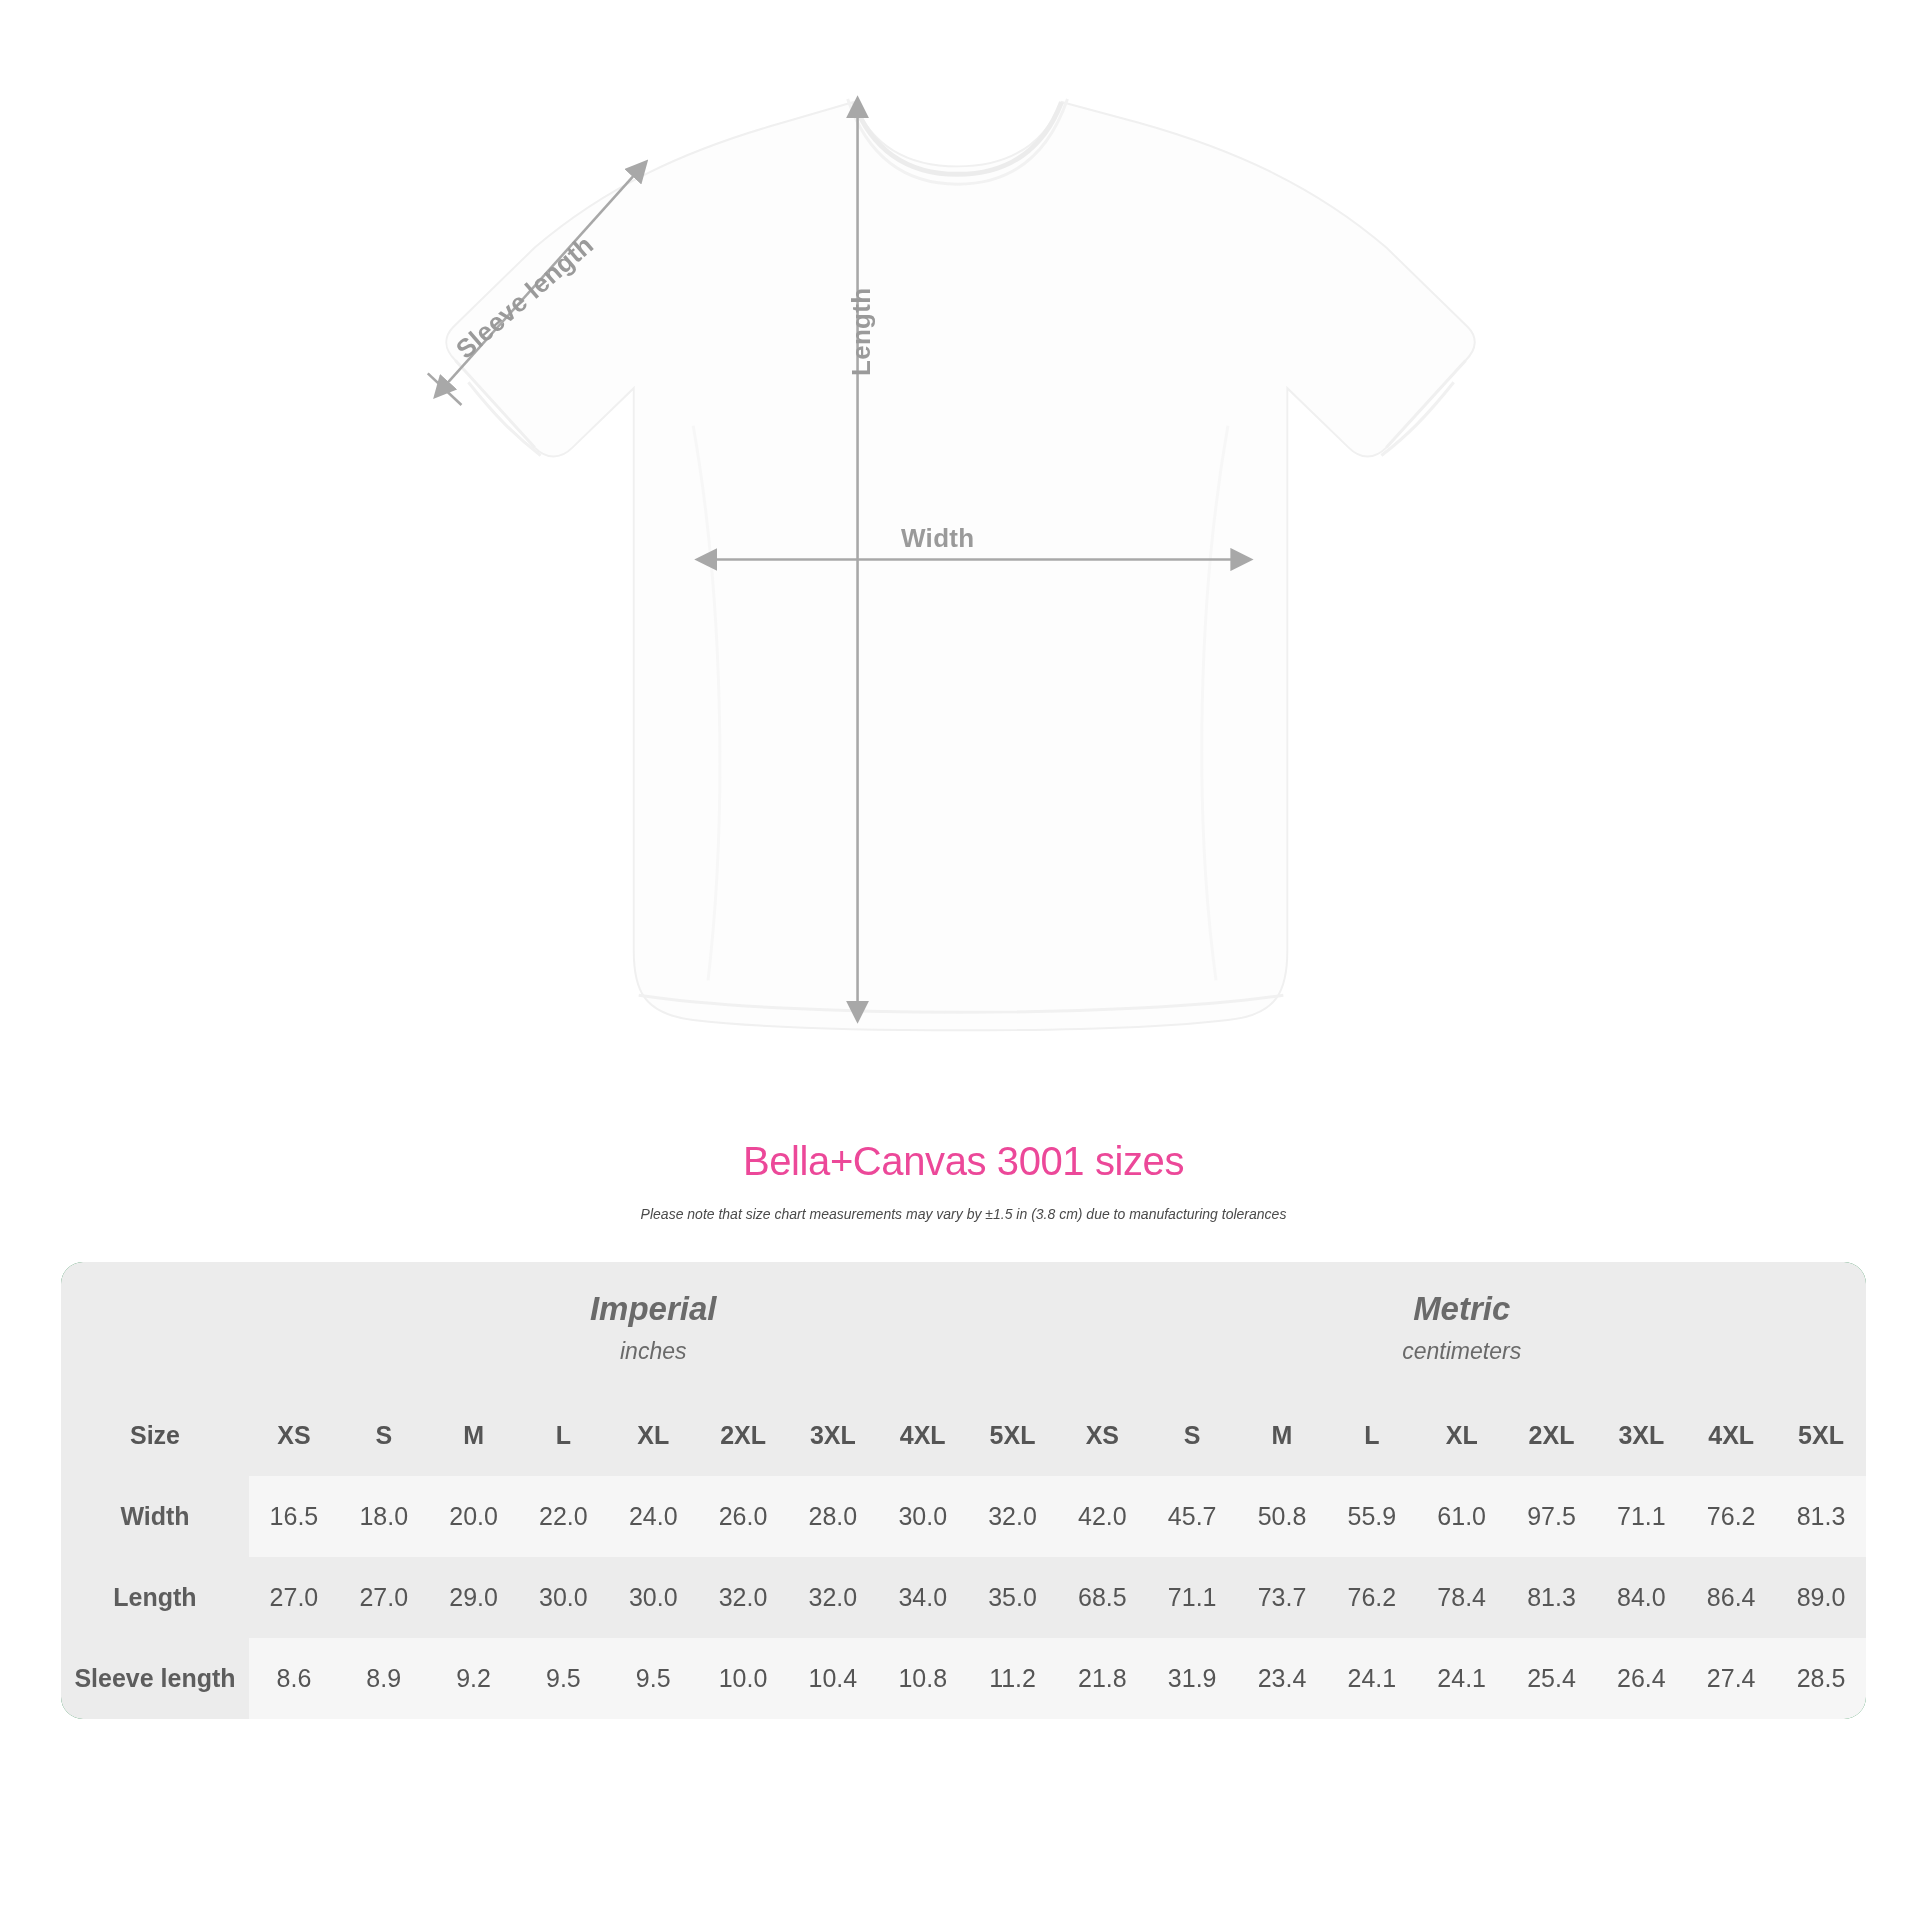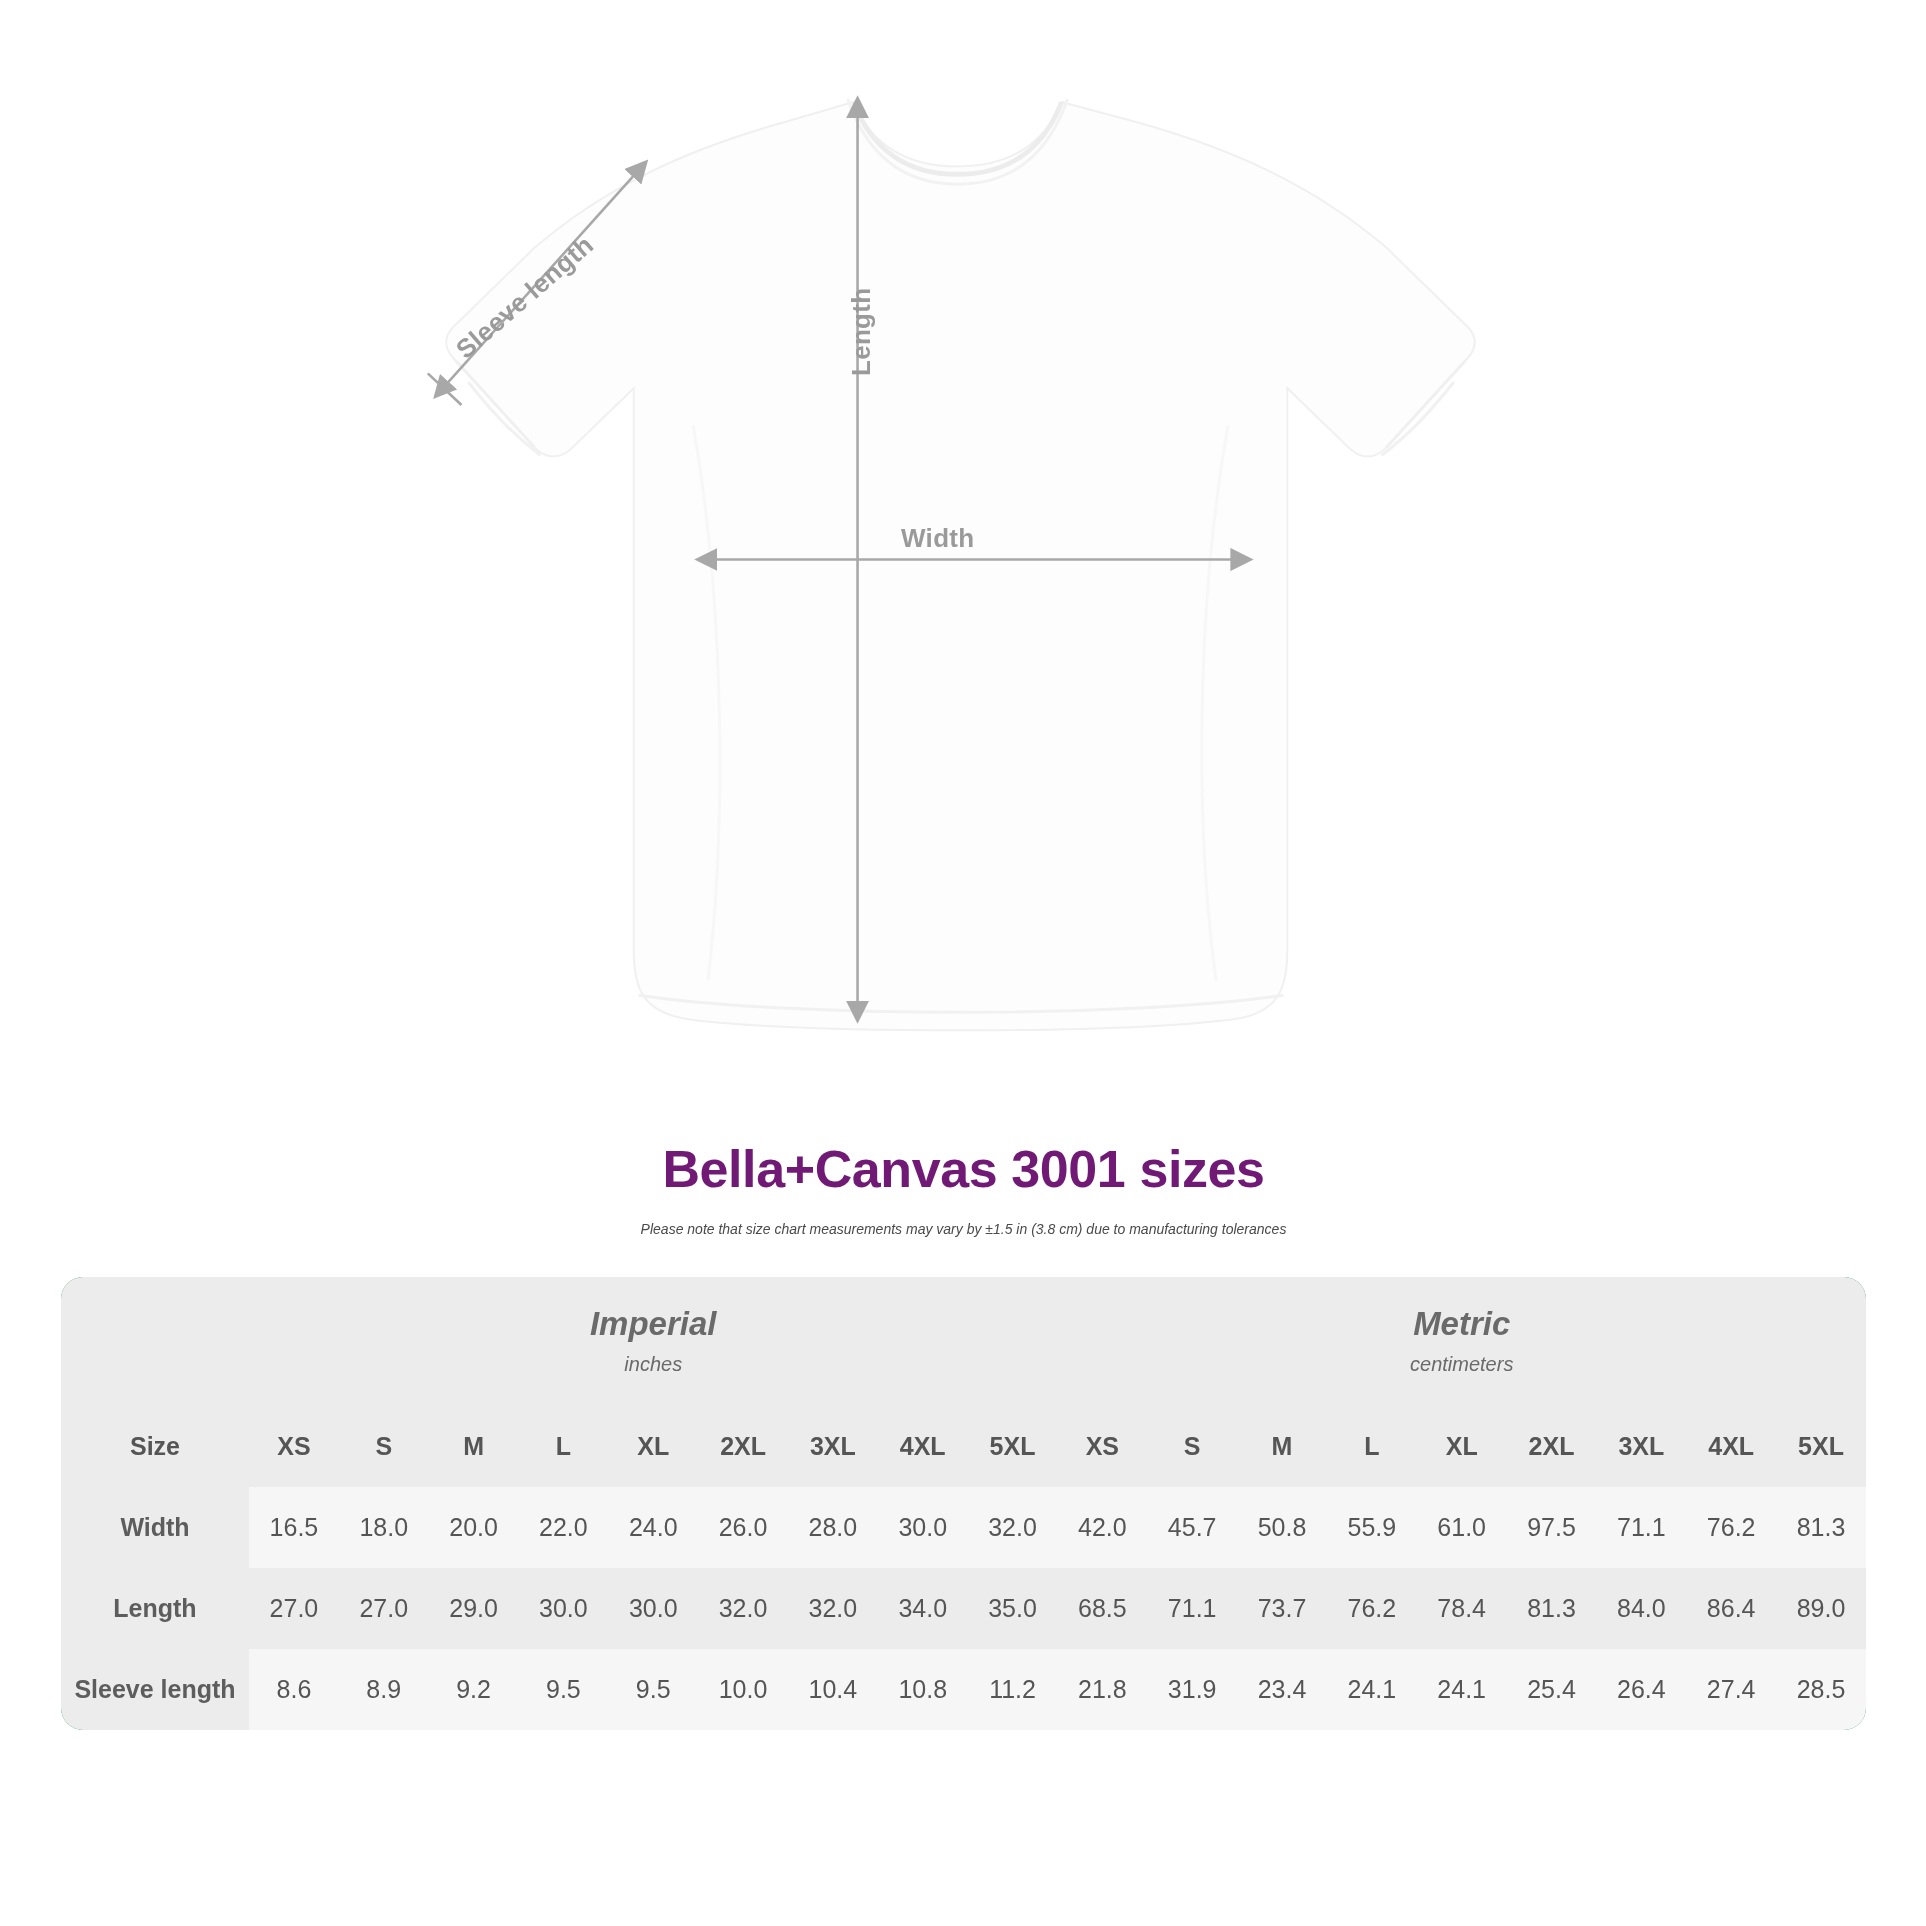--- a/index.html
+++ b/index.html
@@ -55,23 +55,23 @@
     transform: rotate(-41deg);
     transform-origin: left top;
   }
 
   
   .title-block {
     text-align: center;
     margin-top: 20px;
   }
   .chart-title {
-    font-size: 52px;
-    font-weight: bold;
-    color: #701a75;
+    font-size: 40px;
+    font-weight: normal;
+    color: #ec4899;
     letter-spacing: -0.4px;
   }
   .chart-note {
     font-size: 14px;
     font-style: italic;
     color: #4a4a4a;
     margin-top: 22px;
   }
 
   
@@ -98,21 +98,21 @@
     background: #ececec;
   }
   .unit-name {
     font-size: 33px;
     font-style: italic;
     font-weight: bold;
     color: #6a6a6a;
     display: block;
   }
   .unit-sub {
-    font-size: 20px;
+    font-size: 23px;
     font-style: italic;
     color: #6a6a6a;
     display: block;
     margin-top: 10px;
   }
   .size-row td {
     background: #ececec;
     font-weight: bold;
     color: #5d5d5d;
     font-size: 26px;

